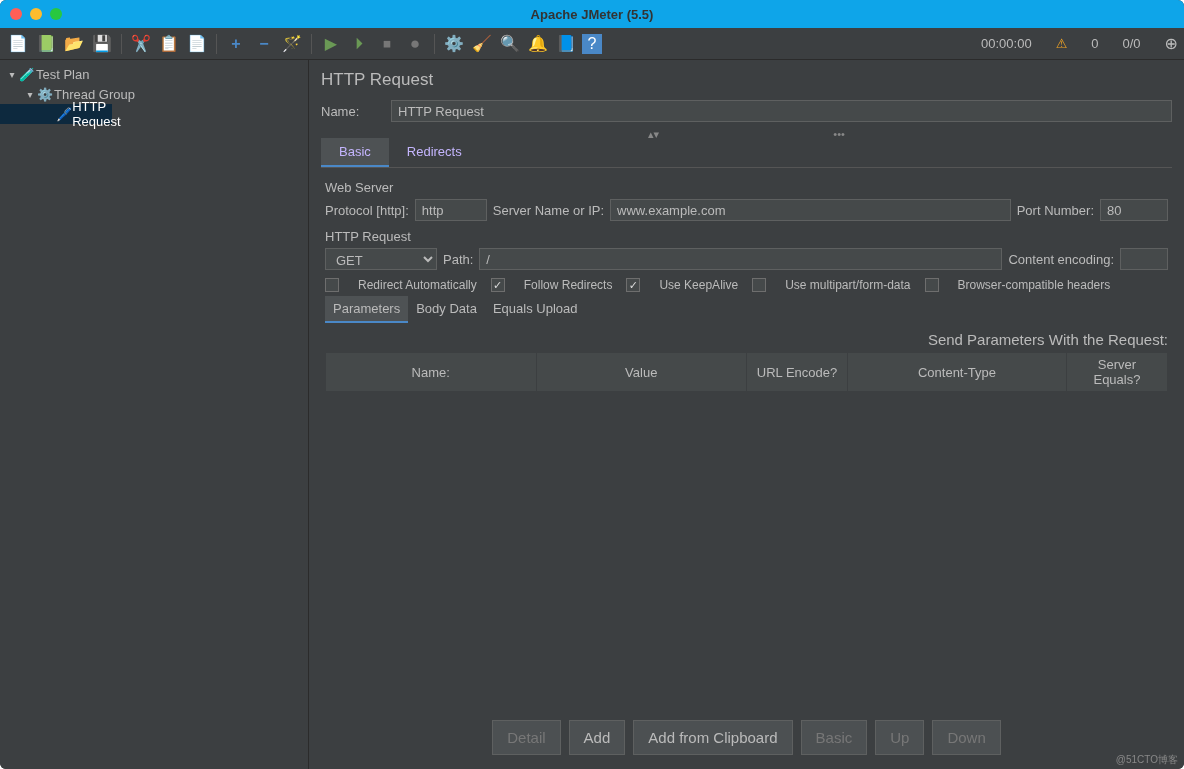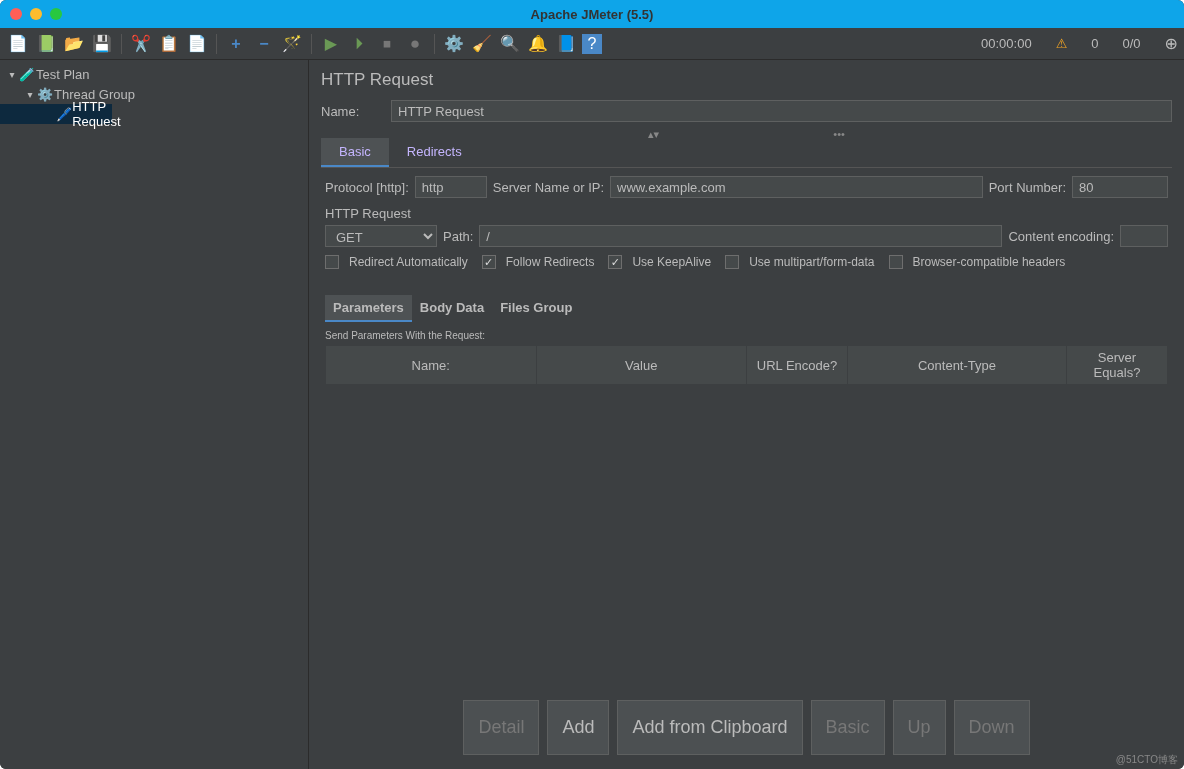--- a/index.html
+++ b/index.html
@@ -31,30 +31,30 @@
 input[type=text], select.sel { background: #45494a; border: 1px solid #5e6060; color: #bbb; font-size: 13px; padding: 3px 6px; height: 22px; }
 .divider { height: 10px; position: relative; text-align: center; color: #888; font-size: 11px; }
 .tabs { display: flex; border-bottom: 1px solid #555; }
 .tab { padding: 6px 18px; color: #c4b5fd; font-size: 13px; cursor: pointer; }
 .tab.active { background: #4e5254; border-bottom: 2px solid #4a88c7; }
 .section { padding: 8px 4px; }
 .section-label { color: #bbb; font-size: 13px; margin: 4px 0; }
 .inline-row { display: flex; align-items: center; gap: 6px; margin-bottom: 8px; }
 .inline-row label { color: #bbb; font-size: 13px; }
 .checkrow { display: flex; align-items: center; gap: 14px; margin-top: 6px; color: #bbb; font-size: 12px; }
-.chk { display: flex; align-items: center; gap: 10px; }
+.chk { display: flex; align-items: center; gap: 19px; }
 .chkbox { width: 14px; height: 14px; border: 1px solid #6e6e6e; background: #45494a; display: inline-flex; align-items: center; justify-content: center; font-size: 11px; color: #ddd; }
-.subtabs { display: flex; margin-top: 26px; font-weight: bold; }
+.subtabs { display: flex; margin-top: 4px; }
 .subtab { padding: 5px 8px; color: #bbb; font-size: 13px; cursor: pointer; }
 .subtab.active { background: #4e5254; border-bottom: 2px solid #4a88c7; }
-.table-title { text-align: left; color: #bbb; font-size: 10px; margin: 8px 0 4px; }
+.table-title { text-align: right; color: #bbb; font-size: 15px; margin: 8px 0 4px; }
 .params-table { width: 100%; border-collapse: collapse; }
 .params-table th { background: #45494a; color: #bbb; font-size: 13px; font-weight: normal; padding: 4px 6px; border: 1px solid #3c3f41; }
 .bottom-btns { position: absolute; bottom: 14px; left: 0; right: 0; display: flex; justify-content: center; gap: 8px; }
-.btn { background: #4c5052; border: 1px solid #5e6060; color: #bbb; font-size: 18px; padding: 16px 14px; cursor: pointer; }
+.btn { background: #4c5052; border: 1px solid #5e6060; color: #bbb; font-size: 15px; padding: 8px 14px; cursor: pointer; }
 .btn:disabled { color: #777; }
 .warn-icon { color: #f5a623; }
 .sel { width: 112px; }
 .watermark { position: absolute; right: 6px; bottom: 2px; font-size: 10px; color: #888; }
 </style>
 </head>
 <body>
 
 <div class="window">
   <div class="titlebar">
@@ -129,27 +129,28 @@
       </div>
 
       <div class="divider">▴▾&nbsp;&nbsp;&nbsp;&nbsp;&nbsp;&nbsp;&nbsp;&nbsp;&nbsp;&nbsp;&nbsp;&nbsp;&nbsp;&nbsp;&nbsp;&nbsp;&nbsp;&nbsp;&nbsp;&nbsp;&nbsp;&nbsp;&nbsp;&nbsp;&nbsp;&nbsp;&nbsp;&nbsp;&nbsp;&nbsp;&nbsp;&nbsp;&nbsp;&nbsp;&nbsp;&nbsp;&nbsp;&nbsp;&nbsp;&nbsp;&nbsp;&nbsp;&nbsp;&nbsp;&nbsp;&nbsp;&nbsp;&nbsp;&nbsp;&nbsp;&nbsp;&nbsp;&nbsp;&nbsp;&nbsp;&nbsp;&nbsp;•••</div>
 
       <div class="tabs">
         <div class="tab active">Basic</div>
         <div class="tab">Redirects</div>
       </div>
 
       <div class="section">
+        <div class="section-label">Web Server</div>
         <div class="inline-row">
           <label>Protocol [http]:</label>
           <input type="text" style="width: 72px;" value="http">
           <label>Server Name or IP:</label>
           <input type="text" style="flex: 1 1 0%;" value="www.example.com">
           <label>Port Number:</label>
-          <input type="text" style="width: 96px;" value="80">
+          <input type="text" style="width: 68px;" value="80">
         </div>
 
         <div class="section-label">HTTP Request</div>
         <div class="inline-row">
           <select class="sel">
             <option>GET</option>
           </select>
           <label>Path:</label>
           <input type="text" style="flex: 1 1 0%;" value="/">
           <label>Content encoding:</label>
@@ -175,21 +176,21 @@
             </div>
           <div class="chk">
               <span class="chkbox"></span>
               <span>Browser-compatible headers</span>
             </div>
         </div>
 
         <div class="subtabs">
           <div class="subtab active">Parameters</div>
           <div class="subtab">Body Data</div>
-          <div class="subtab">Files Group</div>
+          <div class="subtab">Equals Upload</div>
         </div>
 
         <div class="table-title">Send Parameters With the Request:</div>
         <table class="params-table">
           <thead>
               <tr>
             <th style="width:25%">Name:</th>
             <th style="width:25%">Value</th>
             <th style="width:12%">URL Encode?</th>
             <th style="width:26%">Content-Type</th>

